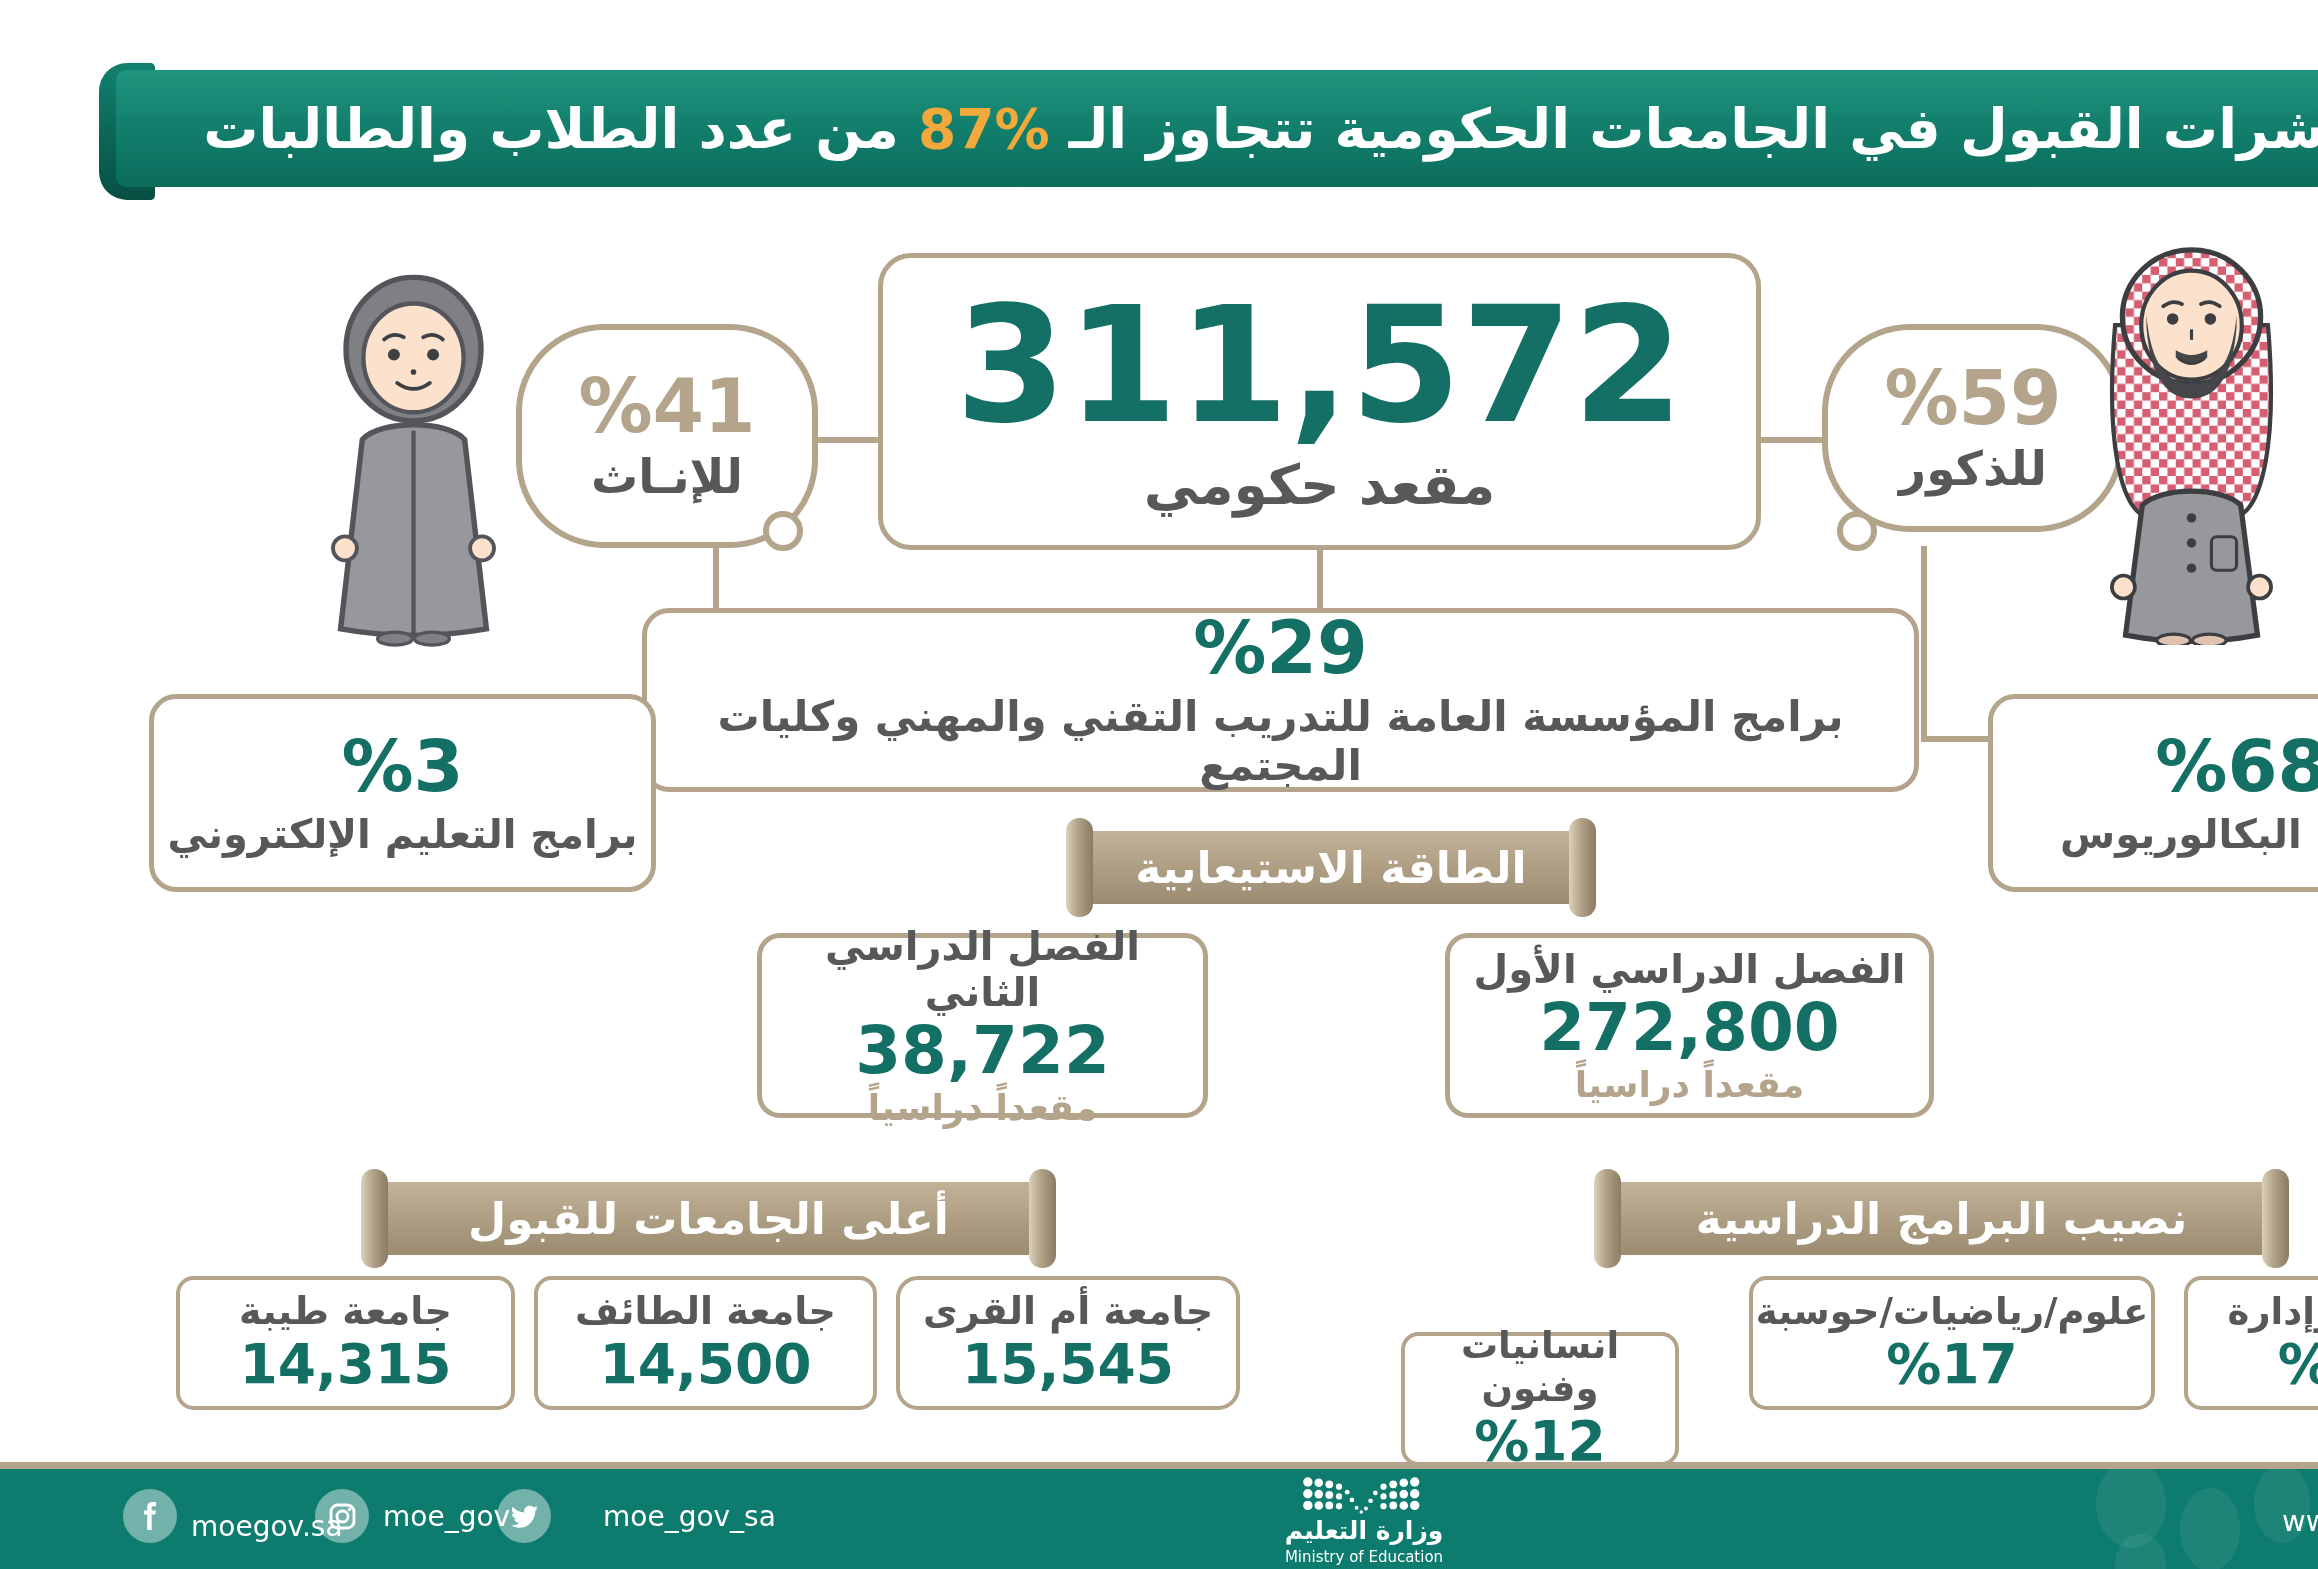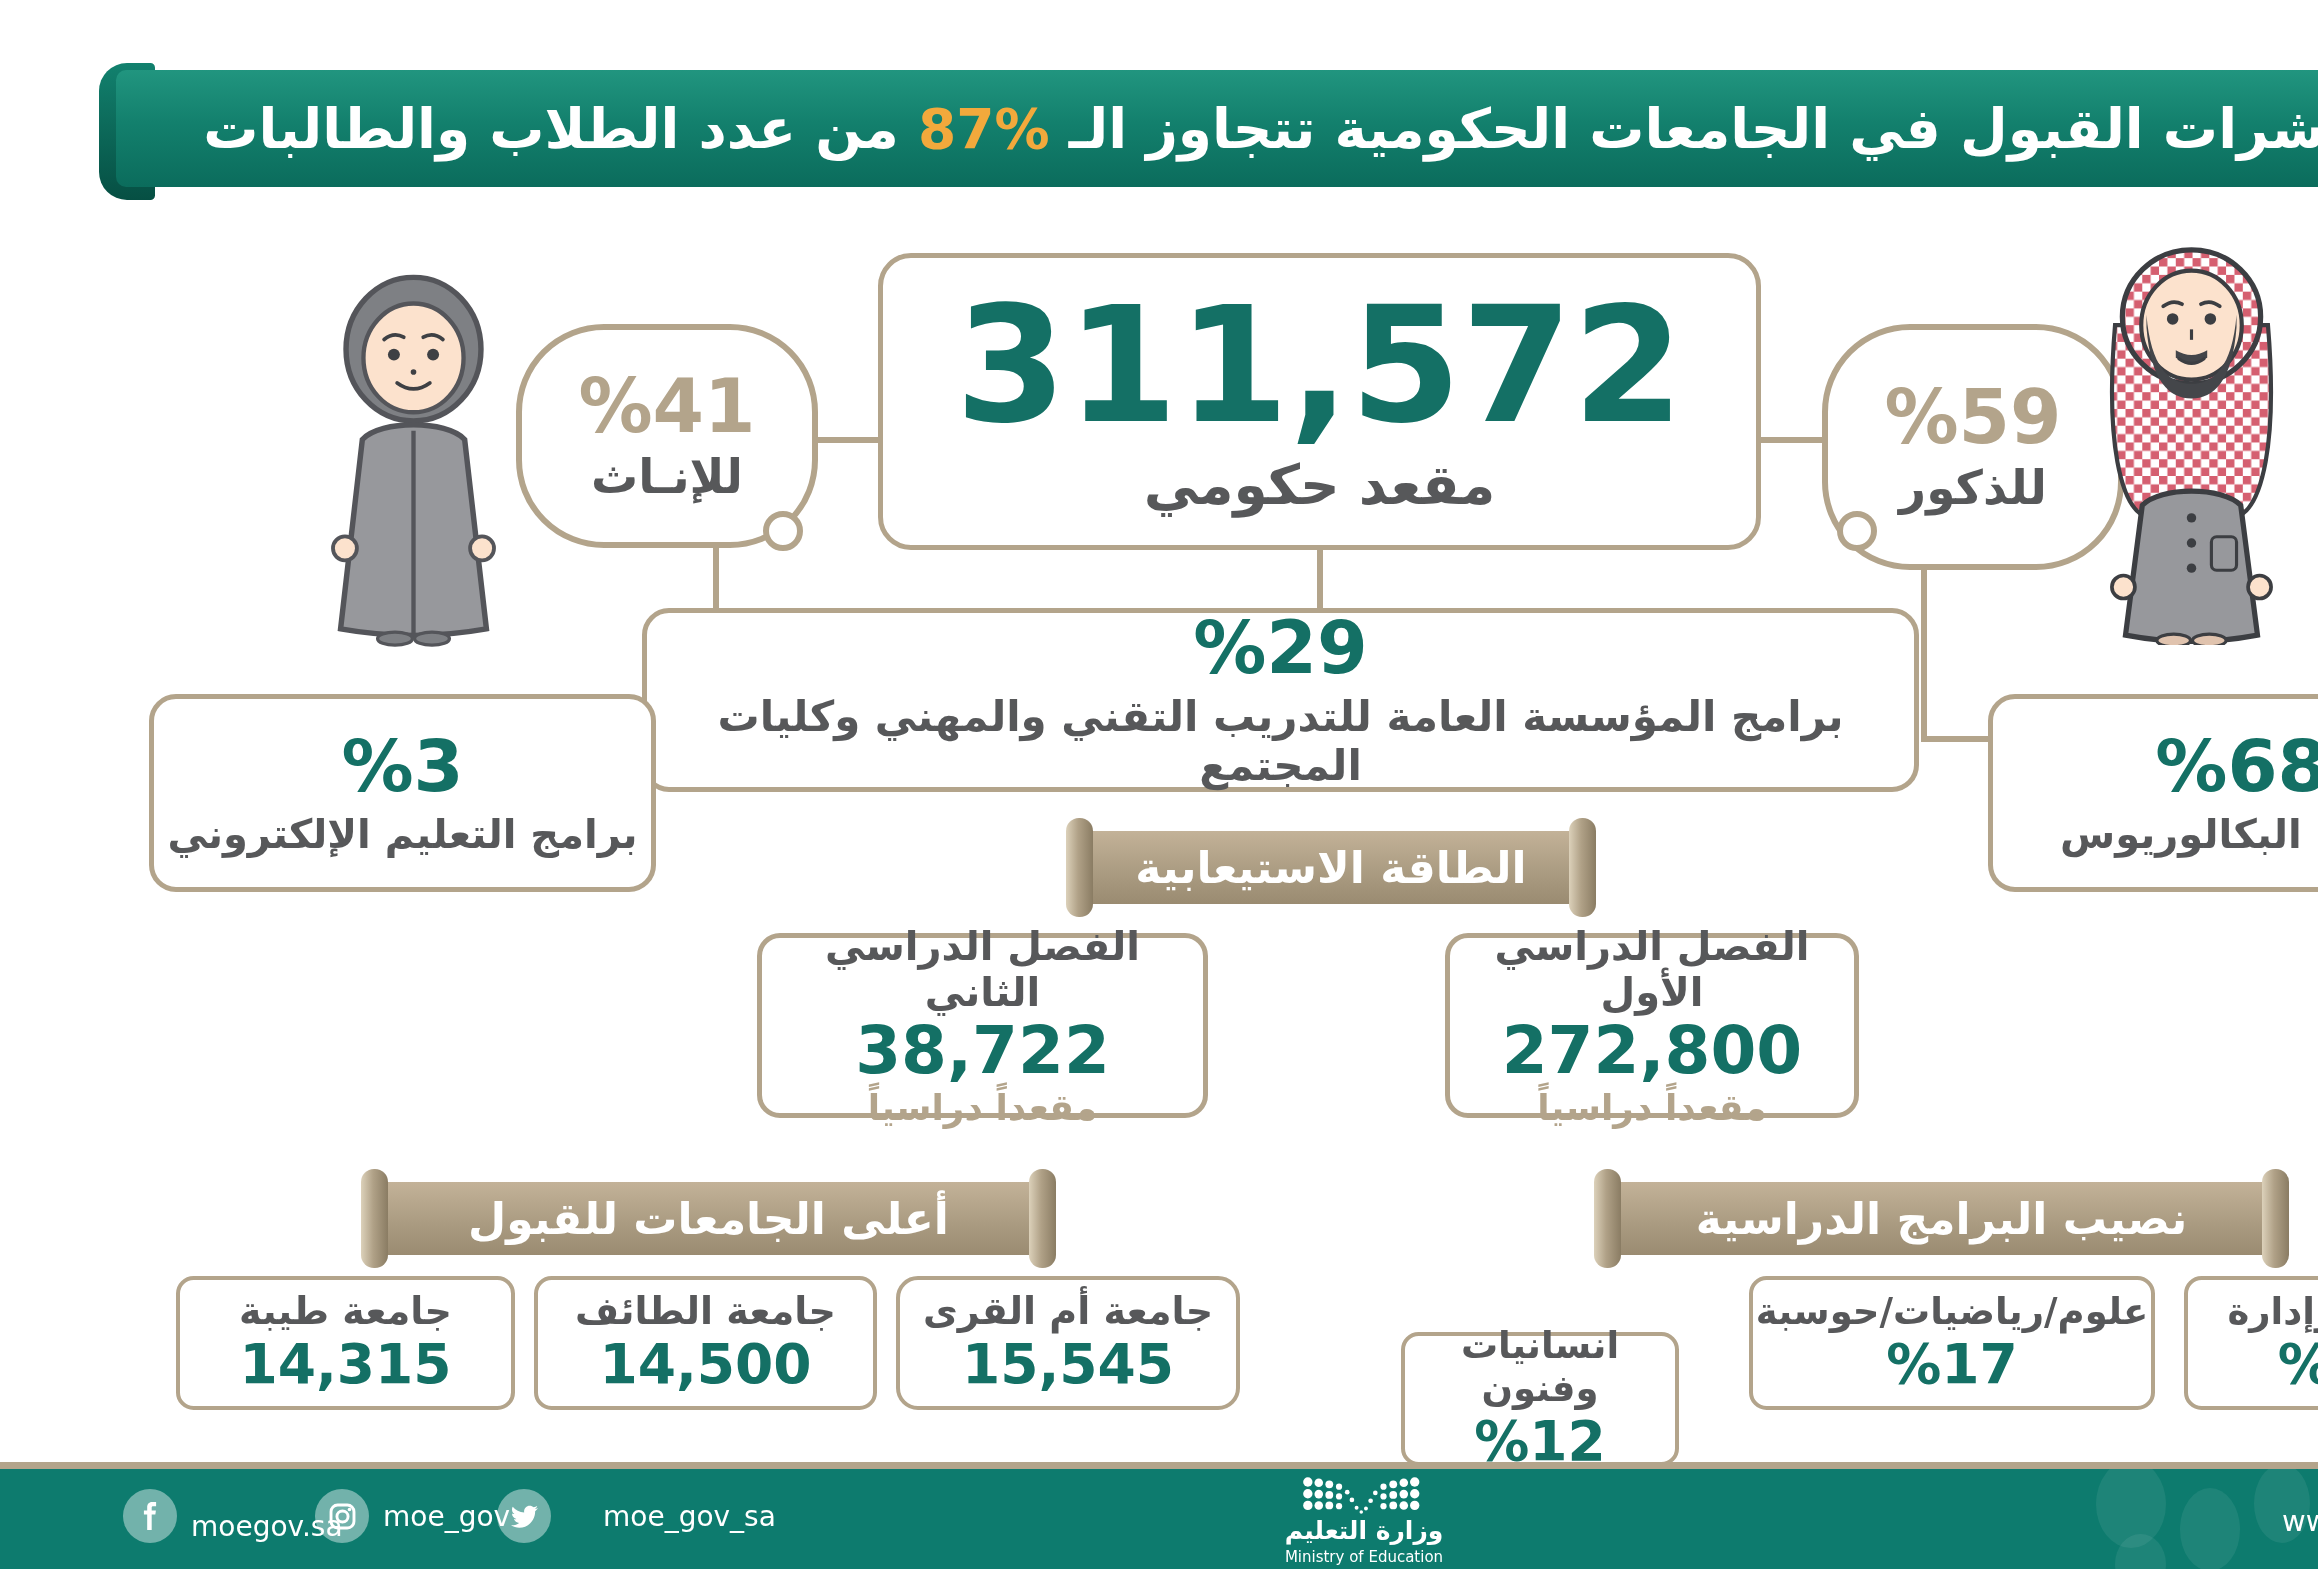--- a/index.html
+++ b/index.html
@@ -123,21 +123,21 @@
     <ellipse cx="78" cy="381" rx="16" ry="6" fill="#e0c3ae" stroke="#3c3e42" stroke-width="3"></ellipse>
     <ellipse cx="112" cy="381" rx="16" ry="6" fill="#e0c3ae" stroke="#3c3e42" stroke-width="3"></ellipse>
   </svg>
 
   <div class="bubble" style="left:516px; top:324px; width:302px; height:224px;">
     <div class="pct-big tan-t">%41</div>
     <div class="lbl gray" style="font-size:47px; margin-top:3.7px;">للإنـاث</div>
   </div>
   <div class="node-circle" style="left:763px; top:511px;"></div>
 
-  <div class="bubble" style="left:1822px; top:324px; width:302px; height:246px;">
+  <div class="bubble" style="left:1822px; top:324px; width:302px; height:208px;">
     <div class="pct-big tan-t">%59</div>
     <div class="lbl gray" style="font-size:47px; margin-top:3.7px;">للذكور</div>
   </div>
   <div class="node-circle" style="left:1837px; top:511px;"></div>
 
   <div class="box" style="left:878px; top:253px; width:883px; height:297px; border-radius:33px;">
     <div class="teal" style="font-size:160px; line-height:1;">311,572</div>
     <div class="lbl gray" style="font-size:55px; margin-top:6.5px;">مقعد حكومي</div>
   </div>
 
@@ -158,21 +158,21 @@
 
   <div class="scroll" style="left:1077px; top:831px; width:508px;">
     <div class="scroll-text">الطاقة الاستيعابية</div>
   </div>
 
   <div class="box" style="left:757px; top:933px; width:451px; height:185px; border-radius:23px; border-width:5.1px;">
     <div class="lbl gray" style="font-size:40px;">الفصل الدراسي الثاني</div>
     <div class="teal" style="font-size:66px; line-height:1.1;">38,722</div>
     <div class="lbl tan-t" style="font-size:36px;">مقعداً دراسياً</div>
   </div>
-  <div class="box" style="left:1445px; top:933px; width:414px; height:185px; border-radius:23px; border-width:5.1px;">
+  <div class="box" style="left:1445px; top:933px; width:489px; height:185px; border-radius:23px; border-width:5.1px;">
     <div class="lbl gray" style="font-size:40px;">الفصل الدراسي الأول</div>
     <div class="teal" style="font-size:66px; line-height:1.1;">272,800</div>
     <div class="lbl tan-t" style="font-size:36px;">مقعداً دراسياً</div>
   </div>
 
   <div class="scroll" style="left:1605px; top:1182px; width:673px;">
     <div class="scroll-text">نصيب البرامج الدراسية</div>
   </div>
 
   <div class="scroll" style="left:372px; top:1182px; width:673px;">

